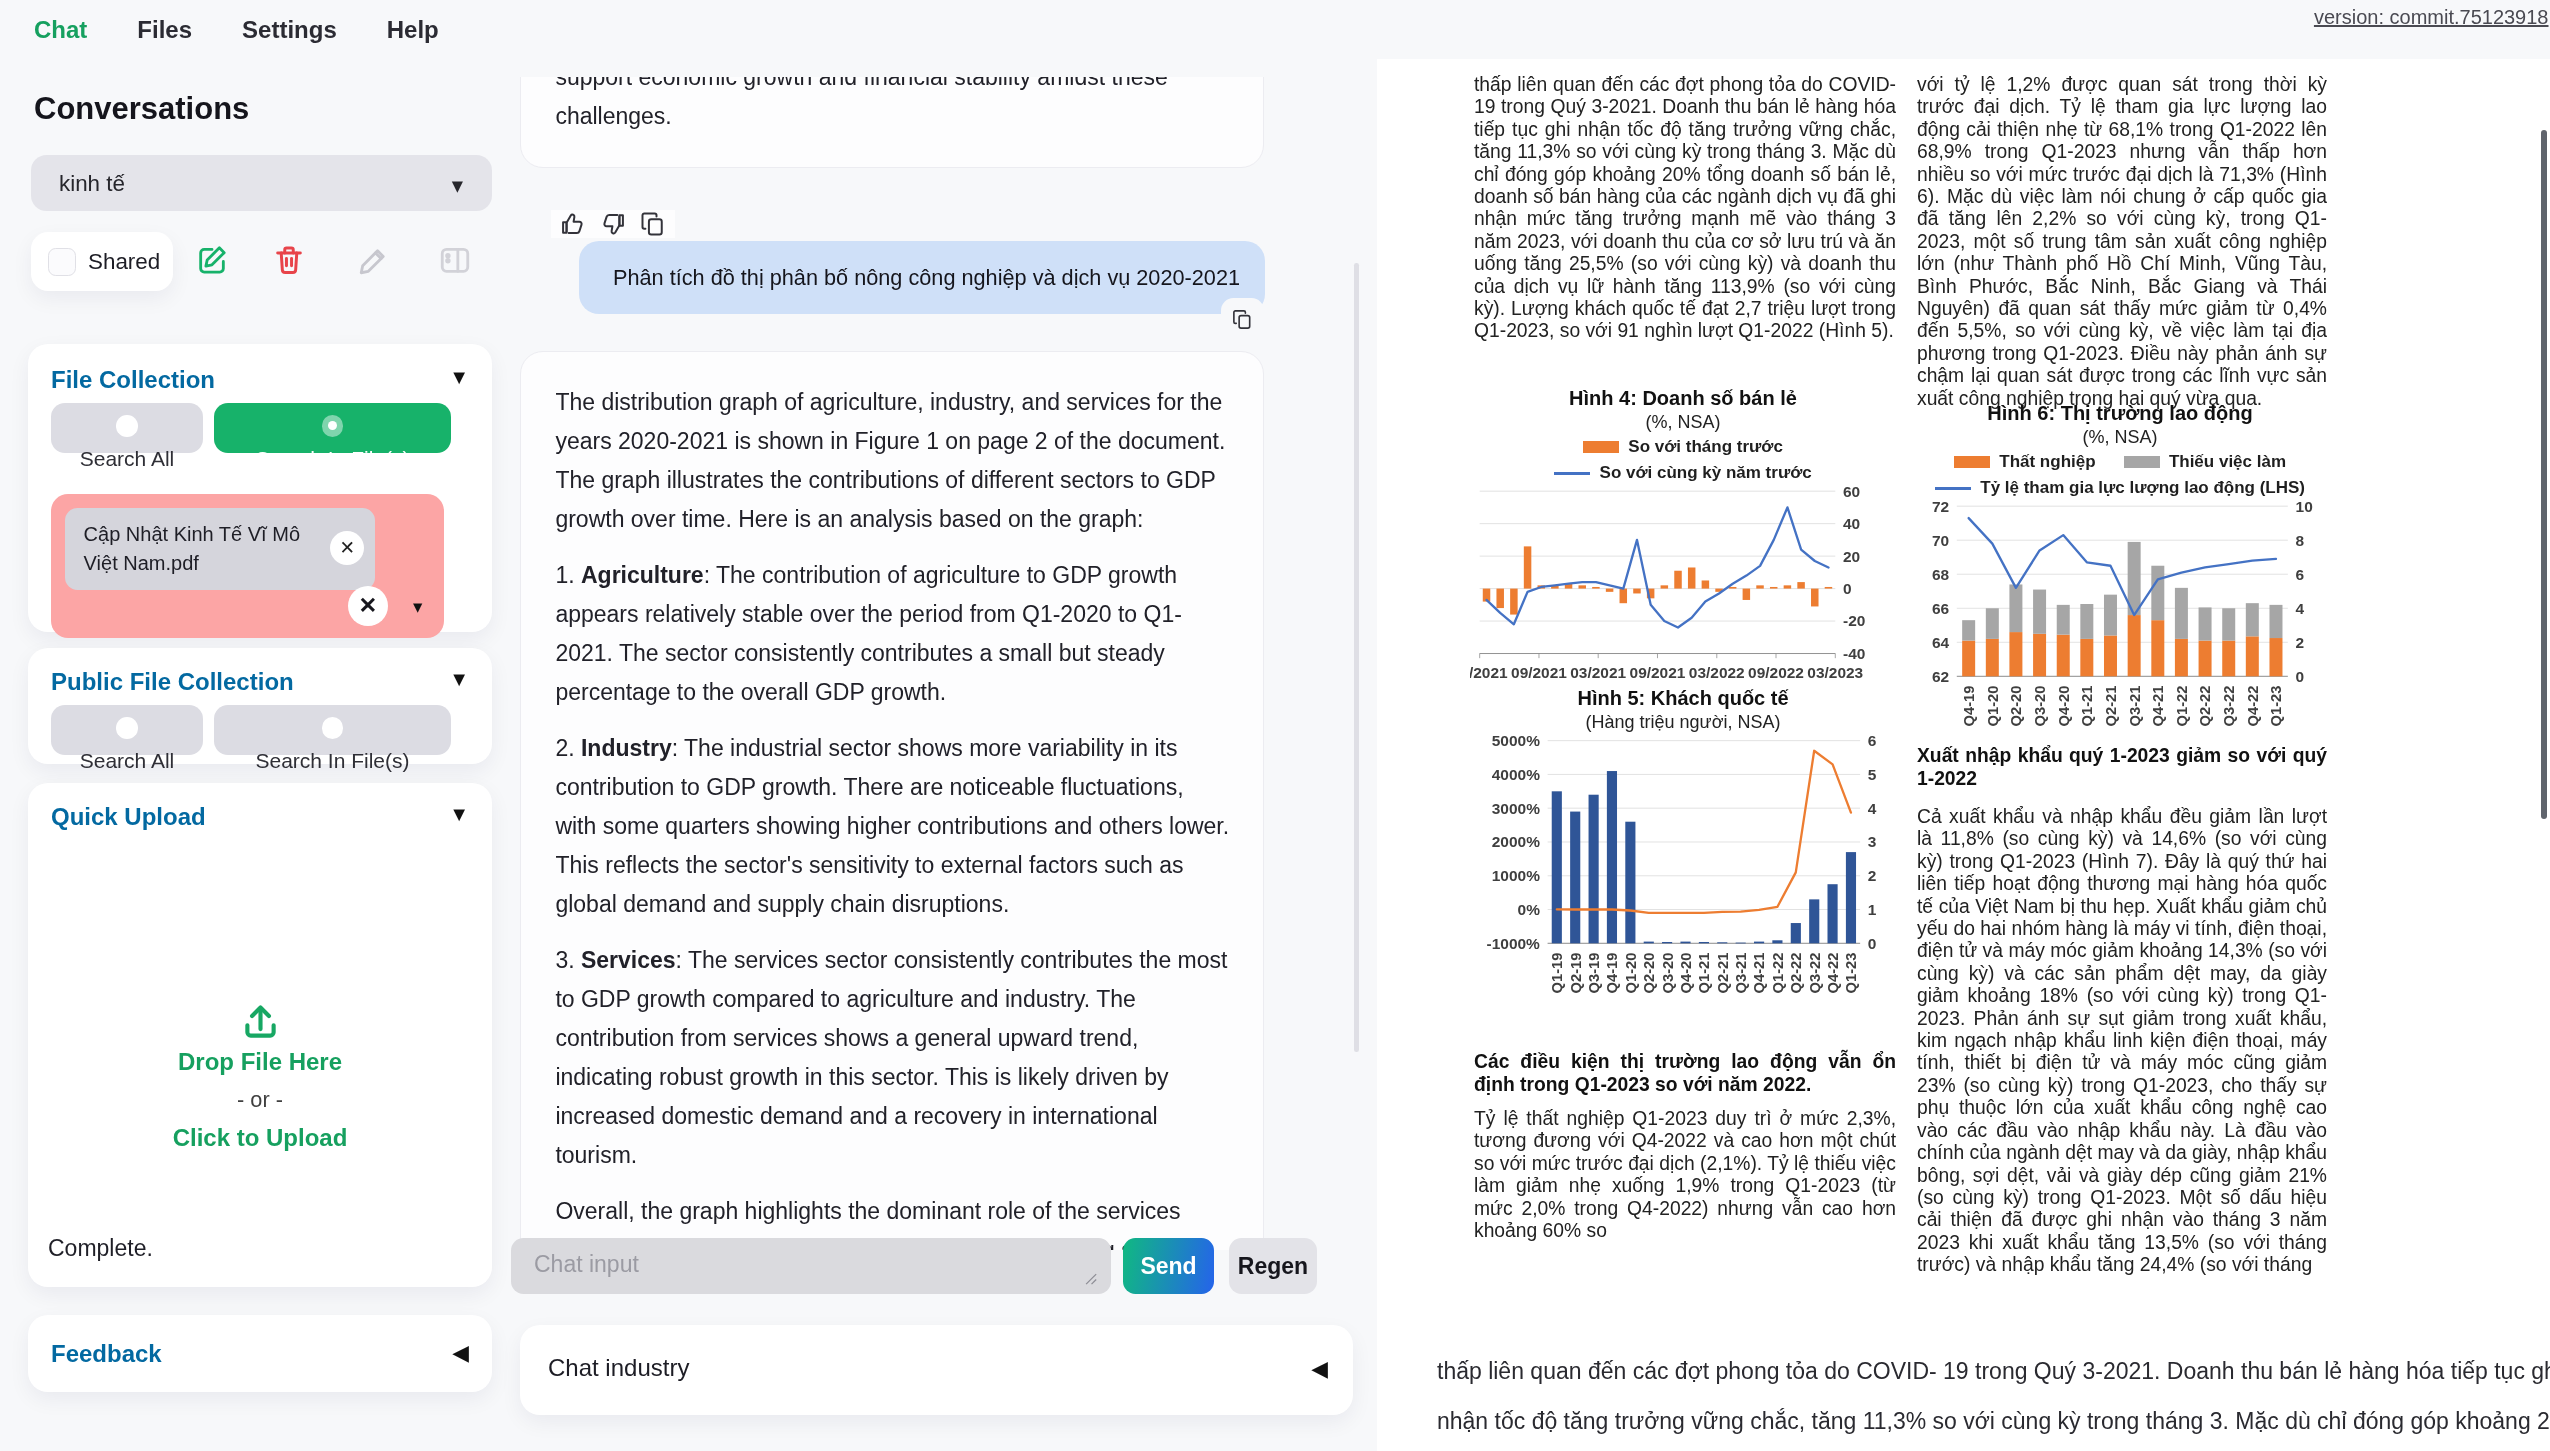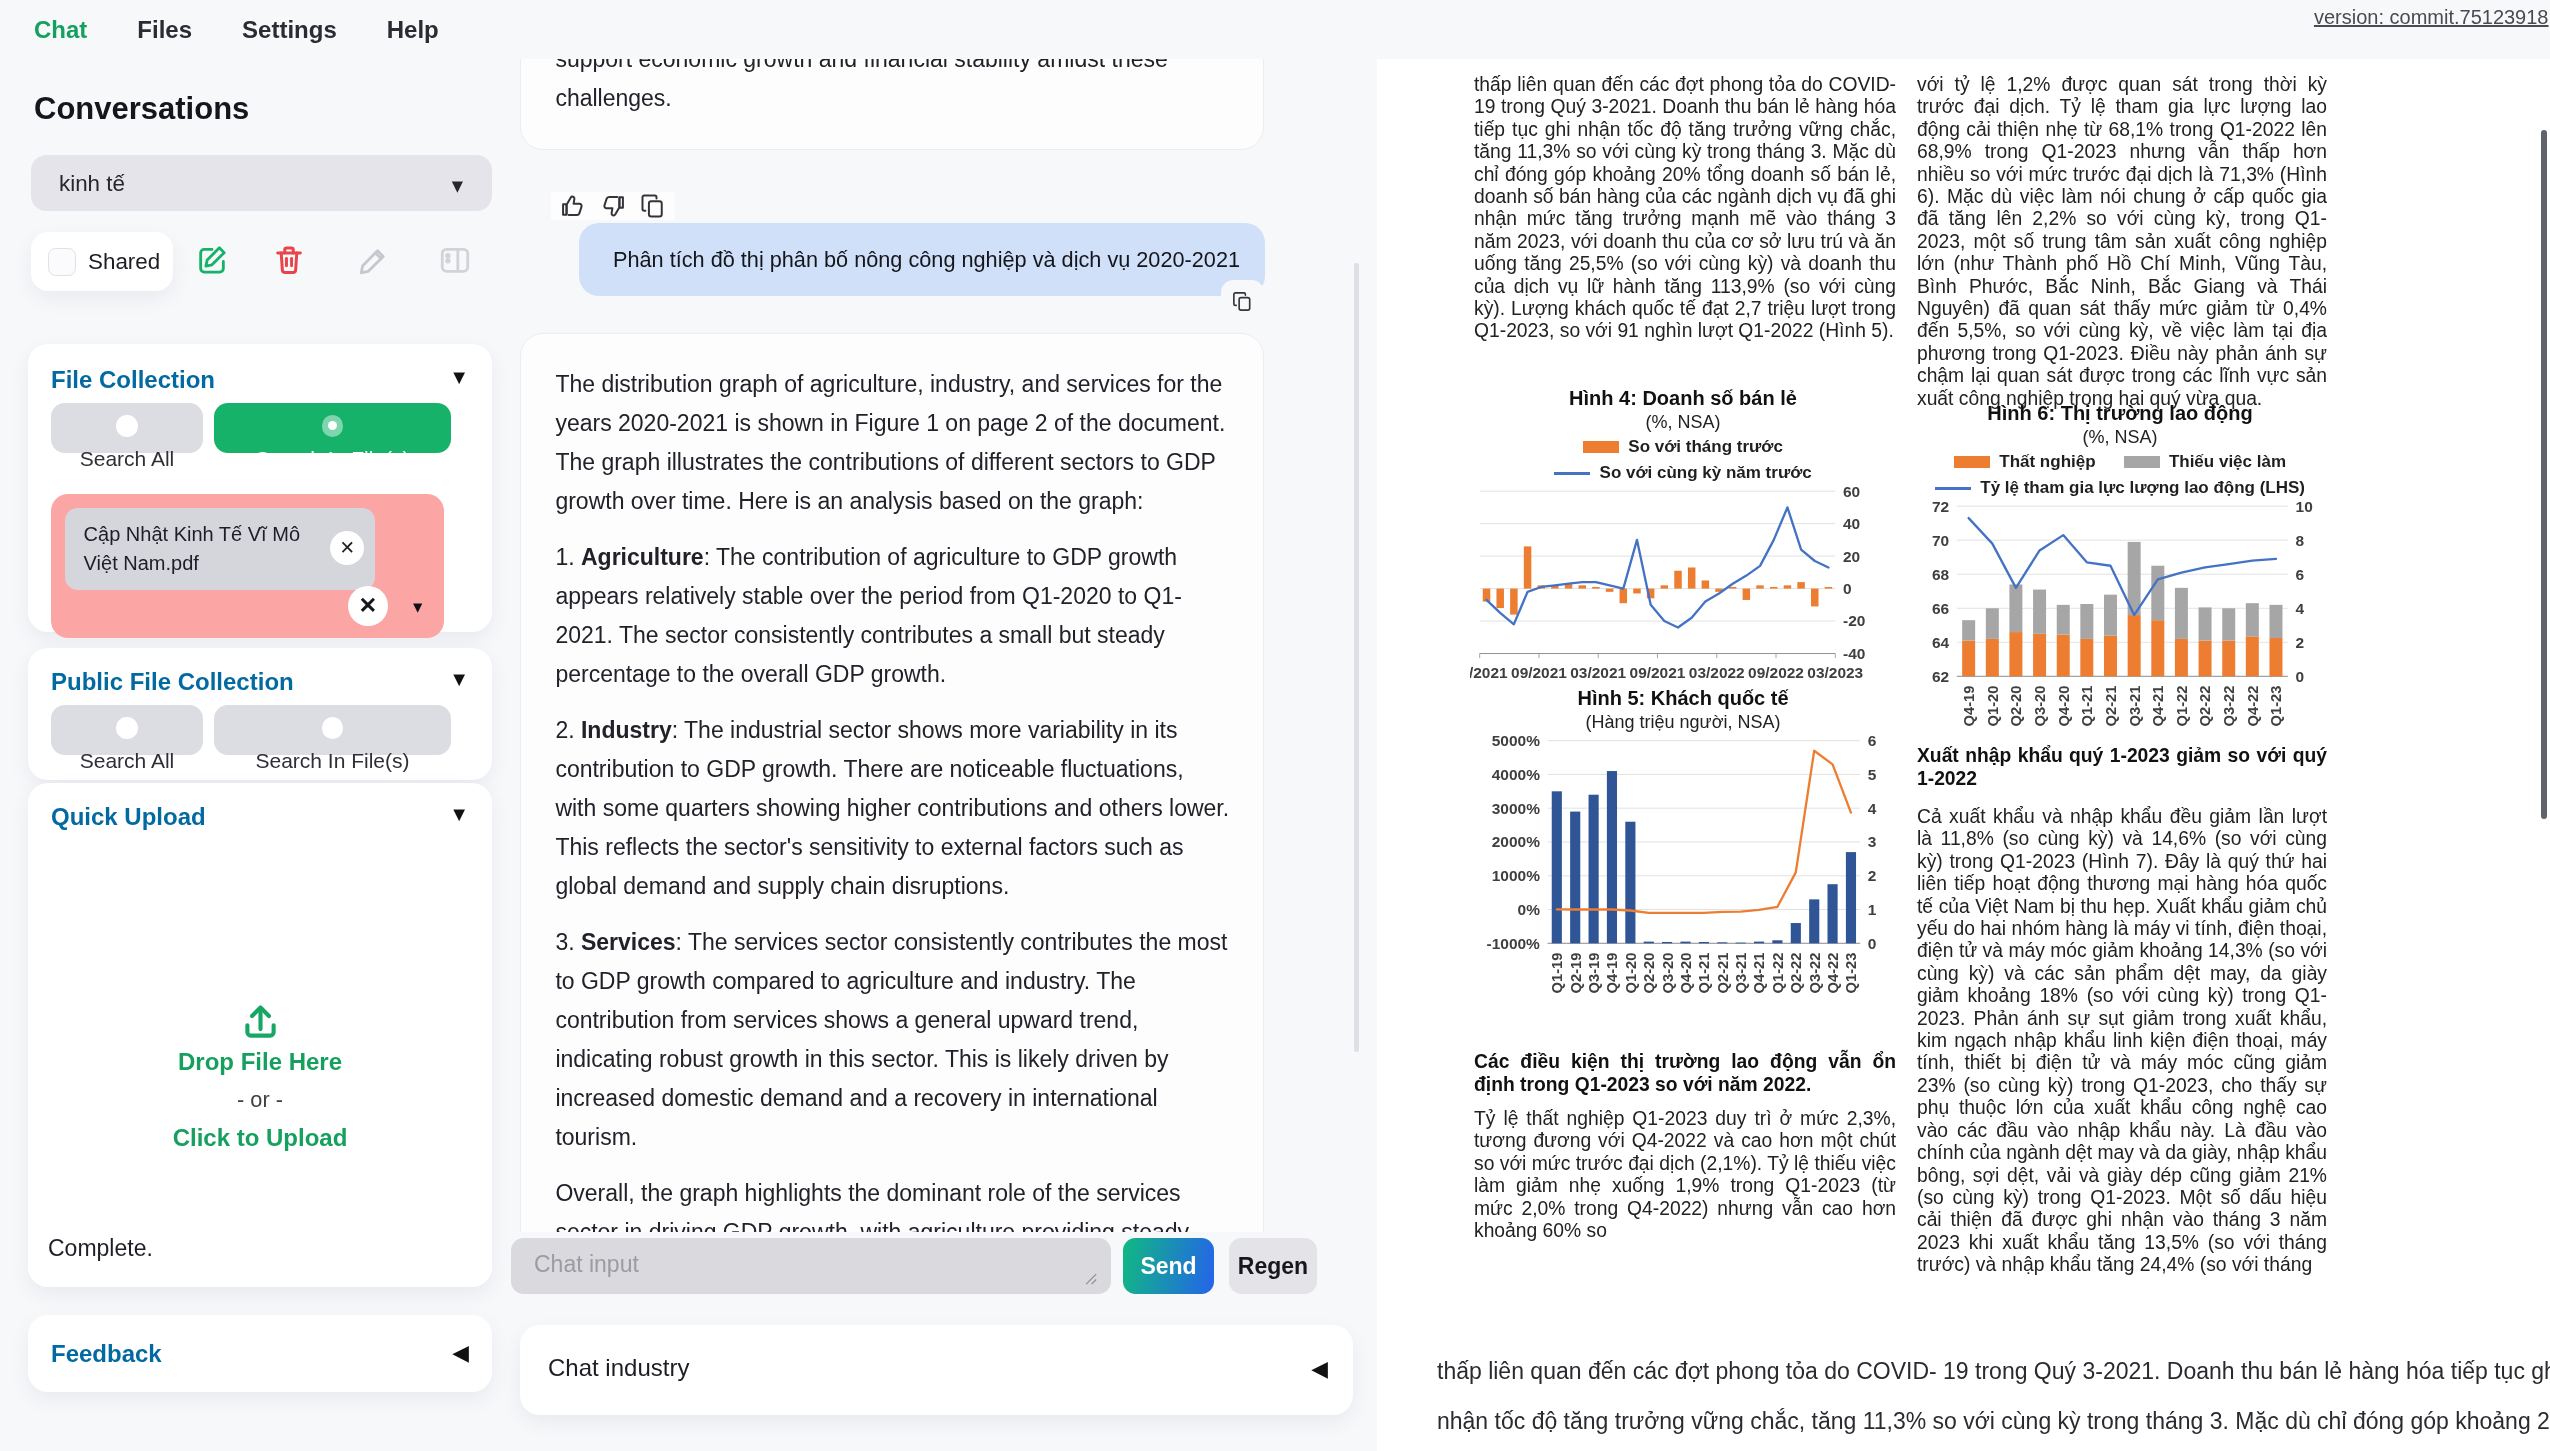--- a/index.html
+++ b/index.html
@@ -44,21 +44,21 @@
   .file-chip .fc-text { position:absolute; left:18.6px; top:11.6px; width:232px; font-size:20px; line-height:29px; color:#1e1e26; }
   .chip-x { position:absolute; width:34px; height:34px; border-radius:50%; background:#fff; color:#222; font-size:18.6px; display:flex; align-items:center; justify-content:center; cursor:pointer; }
   .big-x { position:absolute; width:40px; height:40px; border-radius:50%; background:#fff; color:#16161d; font-size:22.4px; font-weight:700; display:flex; align-items:center; justify-content:center; cursor:pointer; }
 
   .upload-zone { position:absolute; left:0; top:93px; width:464px; height:325px; text-align:center; cursor:pointer; }
   .upl-label { font-size:24px; font-weight:600; color:#16a05f; }
   .upl-or { font-size:21.7px; color:#404040; margin:10.8px 0; }
   .status-txt { position:absolute; left:20px; bottom:25px; font-size:23px; color:#1f1f27; }
 
   
-  .chat-scroll { position:absolute; left:508px; top:59px; width:851px; height:1173px; overflow:hidden; }
+  .chat-scroll { position:absolute; left:508px; top:77px; width:851px; height:1173px; overflow:hidden; }
   .msg-card { position:absolute; left:12.4px; width:744px; background:#fdfdfe; border:1.5px solid #ececf1; border-radius:23px; }
   .msg-card .inner { padding:31px 34px; font-size:23px; line-height:39px; color:#212129; }
   .tail-card { top:-51px; }
   .icon-row { position:absolute; left:43px; top:133px; display:flex; gap:12.4px; background:#fdfdfe; padding:0 7.7px; }
   .icon-row svg, .copy-badge svg { cursor:pointer; }
   .user-bubble { position:absolute; left:71px; top:164px; width:686px; height:73px; background:#cfe0f8; border-radius:20px; }
   .user-bubble span { position:absolute; left:34px; top:0; line-height:73px; font-size:21.7px; color:#15151c; white-space:nowrap; }
   .copy-badge { position:absolute; left:713px; top:221px; width:43px; height:43px; background:#f7f8fa; border-radius:12.4px; display:flex; align-items:center; justify-content:center; }
   .ai-card { top:274px; height:1083px; }
   .ai-card p { margin-bottom:17px; }
@@ -373,21 +373,21 @@
     <div class="files-area">
       <div class="file-chip">
         <div class="fc-text">Cập Nhật Kinh Tế Vĩ Mô Việt Nam.pdf</div>
         <div class="chip-x" style="right:10.8px; top:23px;">✕</div>
       </div>
       <div class="big-x" style="right:56px; bottom:12.4px;">✕</div>
       <div class="caret-down" style="right:21.7px; bottom:20px; font-size:18.6px;">▾</div>
     </div>
   </div>
 
-  <div class="card" style="left:28px; top:648px; width:464px; height:132px;">
+  <div class="card" style="left:28px; top:648px; width:464px; height:116px;">
     <div class="sec-title" style="position:absolute; left:23px; top:20px;">Public File Collection</div>
     <div class="caret-down" style="right:23px; top:20px;">▼</div>
     <div class="pill gray" style="left:23px; top:57px; width:152px;">
       <span class="radio"></span>
       <span>Search All</span>
     </div>
     <div class="pill gray" style="left:186px; top:57px; width:237px;">
       <span class="radio"></span>
       <span>Search In File(s)</span>
     </div>

